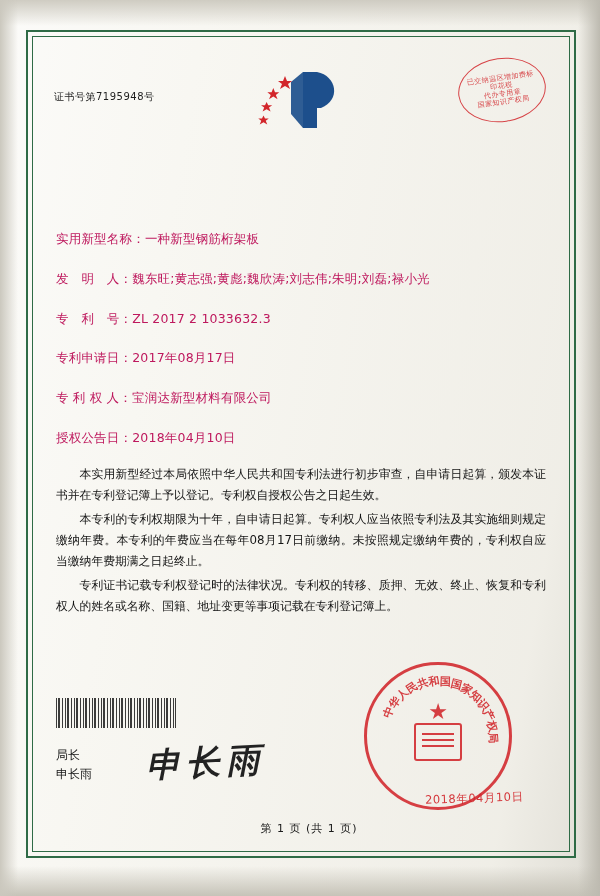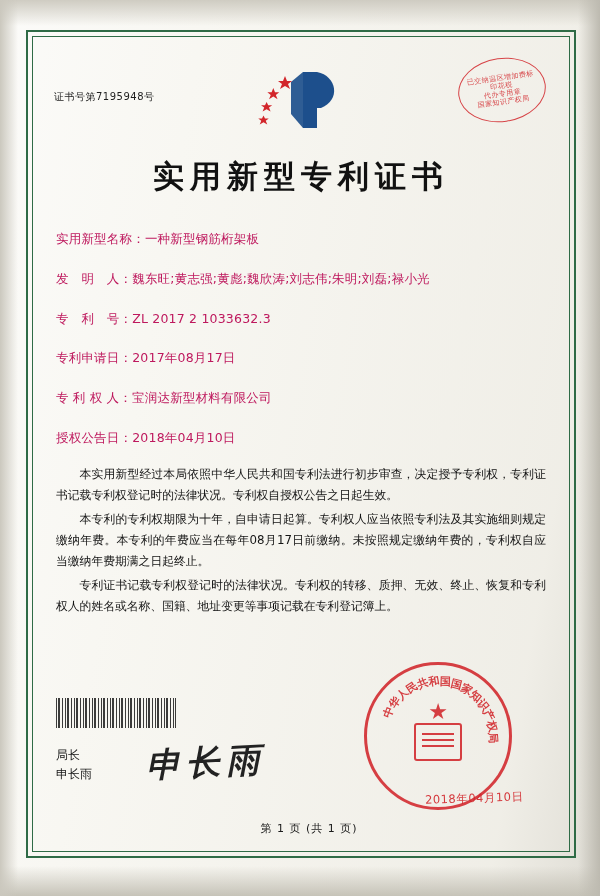--- a/index.html
+++ b/index.html
@@ -306,21 +306,20 @@
       </svg>
     </div>
 
     <div class="seal-top">
       <span>已交纳温区增加费标</span>
       <span>印花税</span>
       <span>代办专用章</span>
       <span>国家知识产权局</span>
     </div>
 
-    <div class="title">实用新型专利证书</div>
 
     <div class="fields">
       <div class="field-row">
         <span class="field-label">实用新型名称：</span><span class="field-value">一种新型钢筋桁架板</span>
       </div>
       <div class="field-row">
         <span class="field-label">发　明　人：</span><span class="field-value">魏东旺;黄志强;黄彪;魏欣涛;刘志伟;朱明;刘磊;禄小光</span>
       </div>
       <div class="field-row">
         <span class="field-label">专　利　号：</span><span class="field-value">ZL 2017 2 1033632.3</span>
@@ -330,21 +329,21 @@
       </div>
       <div class="field-row">
         <span class="field-label">专 利 权 人：</span><span class="field-value">宝润达新型材料有限公司</span>
       </div>
       <div class="field-row">
         <span class="field-label">授权公告日：</span><span class="field-value">2018年04月10日</span>
       </div>
     </div>
 
     <div class="paragraphs">
-      <p>本实用新型经过本局依照中华人民共和国专利法进行初步审查，决定授予专利权，专利证书记载专利权登记时的法律状况。专利权自授权公告之日起生效。</p>
+      <p>本实用新型经过本局依照中华人民共和国专利法进行初步审查，自申请日起算，颁发本证书并在专利登记簿上予以登记。专利权自授权公告之日起生效。</p>
       <p>本专利的专利权期限为十年，自申请日起算。专利权人应当依照专利法及其实施细则规定缴纳年费。本专利的年费应当在每年08月17日前缴纳。未按照规定缴纳年费的，专利权自应当缴纳年费期满之日起终止。</p>
       <p>专利证书记载专利权登记时的法律状况。专利权的转移、质押、无效、终止、恢复和专利权人的姓名或名称、国籍、地址变更等事项记载在专利登记簿上。</p>
     </div>
 
     <div class="barcode"></div>
 
     <div class="signature-block">
       <div>局长</div>
       <div>申长雨</div>
     </div>

